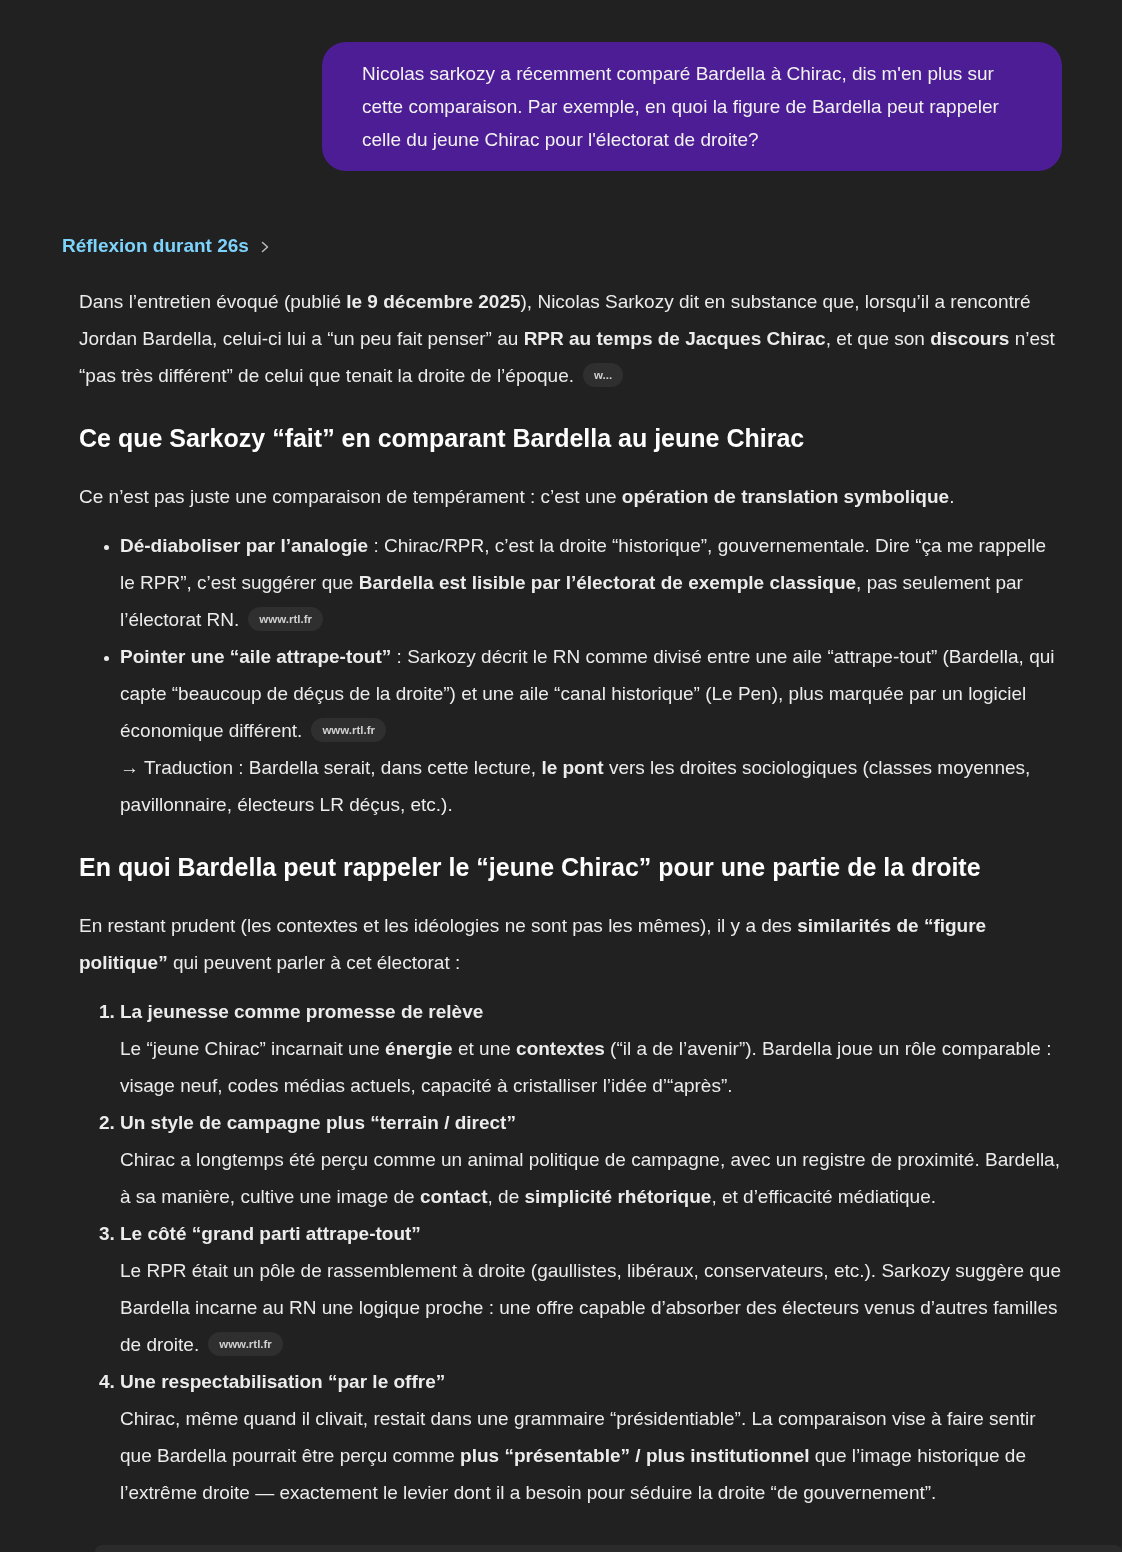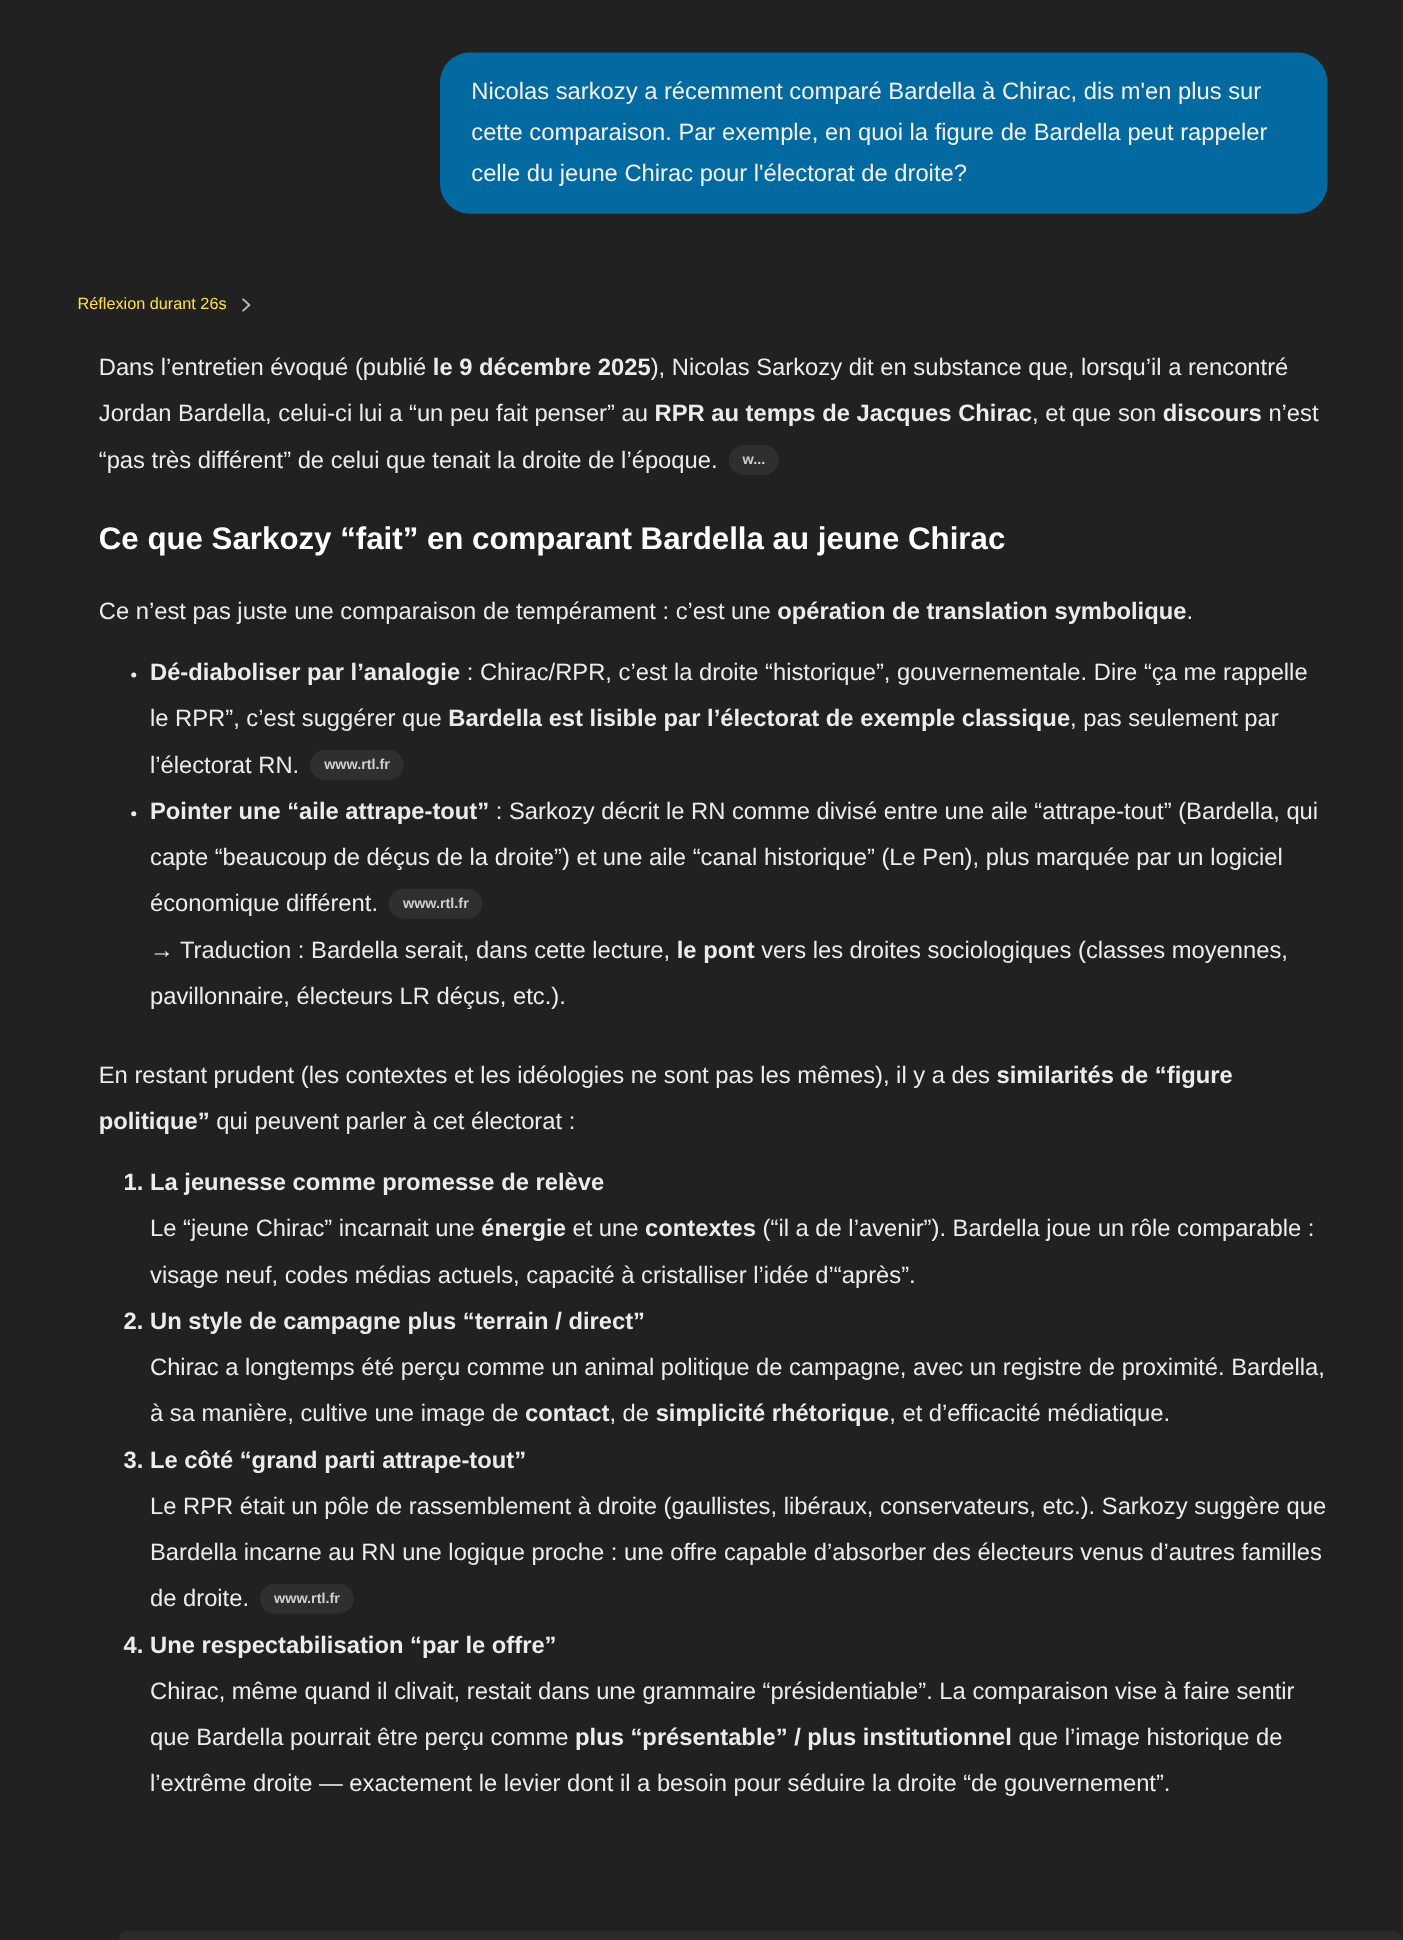--- a/index.html
+++ b/index.html
@@ -19,41 +19,41 @@
     padding: 42px 60px 0 62px;
     box-sizing: border-box;
     width: 100%;
   }
   
   .bubble-row {
     display: flex;
     justify-content: flex-end;
   }
   .user-bubble {
-    background: #0369a1;
+    background: #4c1d95;
     border-radius: 24px;
-    padding: 15px 25px;
+    padding: 15px 40px;
     max-width: 660px;
     font-size: 19px;
     line-height: 33px;
     color: #f2f2f2;
   }
   
   .thinking-row {
     margin-top: 64px;
     display: flex;
     align-items: center;
     gap: 10px;
     cursor: pointer;
     width: fit-content;
   }
   .thinking-label {
-    font-size: 13px;
-    font-weight: 400;
-    color: #fde047;
+    font-size: 19px;
+    font-weight: 700;
+    color: #7dd3fc;
   }
   .chev {
     width: 12px;
     height: 12px;
     position: relative;
     top: 1px;
   }
   .chev svg { display: block; }
   
   .answer {
@@ -134,20 +134,21 @@
     <ul>
       <li>
         <span><strong>Dé-diaboliser par l’analogie</strong><span> : Chirac/RPR, c’est la droite “historique”, gouvernementale. Dire “ça me rappelle le RPR”, c’est suggérer que </span><strong>Bardella est lisible par l’électorat de exemple classique</strong><span>, pas seulement par l’électorat RN.</span></span><span class="pill">www.rtl.fr</span>
       </li>
       <li>
         <span><strong>Pointer une “aile attrape-tout”</strong><span> : Sarkozy décrit le RN comme divisé entre une aile “attrape-tout” (Bardella, qui capte “beaucoup de déçus de la droite”) et une aile “canal historique” (Le Pen), plus marquée par un logiciel économique différent.</span></span><span class="pill">www.rtl.fr</span>
         <div><span>→ Traduction : Bardella serait, dans cette lecture, </span><strong>le pont</strong><span> vers les droites sociologiques (classes moyennes, pavillonnaire, électeurs LR déçus, etc.).</span></div>
       </li>
     </ul>
 
+    <h3>En quoi Bardella peut rappeler le “jeune Chirac” pour une partie de la droite</h3>
 
     <p><span><span>En restant prudent (les contextes et les idéologies ne sont pas les mêmes), il y a des </span><strong>similarités de “figure politique”</strong><span> qui peuvent parler à cet électorat :</span></span></p>
 
     <ol>
       <li>
         <div class="li-title">La jeunesse comme promesse de relève</div>
         <div><span>Le “jeune Chirac” incarnait une </span><strong>énergie</strong><span> et une </span><strong>contextes</strong><span> (“il a de l’avenir”). Bardella joue un rôle comparable : visage neuf, codes médias actuels, capacité à cristalliser l’idée d’“après”.</span></div>
       </li>
       <li>
         <div class="li-title">Un style de campagne plus “terrain / direct”</div>

